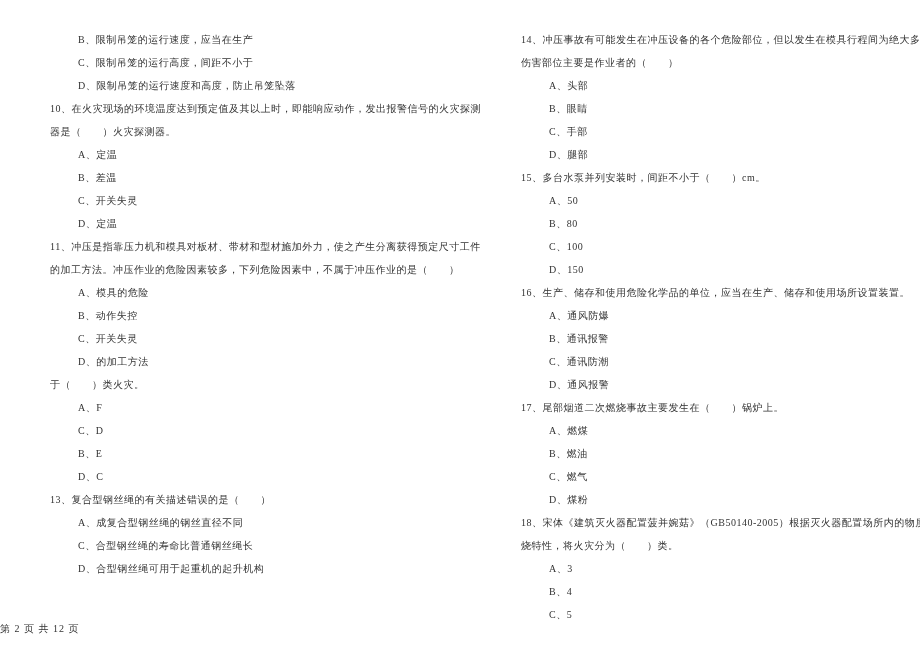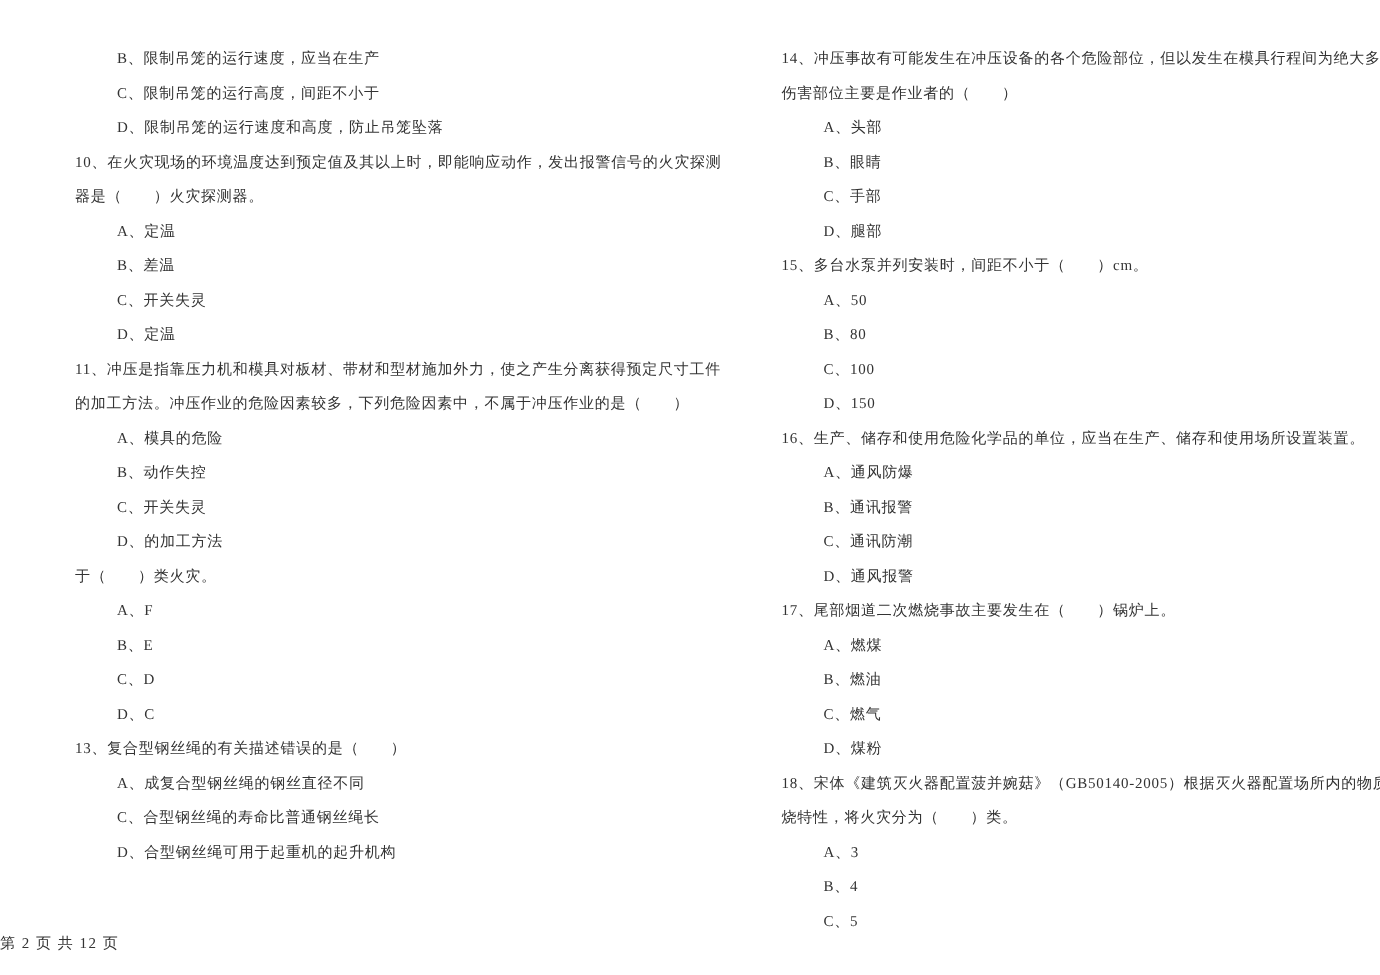--- a/index.html
+++ b/index.html
@@ -62,22 +62,22 @@
       <div class="line indent-1">C、开关失灵</div>
       <div class="line indent-1">D、定温</div>
       <div class="line indent-0">11、冲压是指靠压力机和模具对板材、带材和型材施加外力，使之产生分离获得预定尺寸工件</div>
       <div class="line indent-0">的加工方法。冲压作业的危险因素较多，下列危险因素中，不属于冲压作业的是（　　）</div>
       <div class="line indent-1">A、模具的危险</div>
       <div class="line indent-1">B、动作失控</div>
       <div class="line indent-1">C、开关失灵</div>
       <div class="line indent-1">D、的加工方法</div>
       <div class="line indent-0">于（　　）类火灾。</div>
       <div class="line indent-1">A、F</div>
+      <div class="line indent-1">C、D</div>
       <div class="line indent-1">B、E</div>
-      <div class="line indent-1">C、D</div>
       <div class="line indent-1">D、C</div>
       <div class="line indent-0">13、复合型钢丝绳的有关描述错误的是（　　）</div>
       <div class="line indent-1">A、成复合型钢丝绳的钢丝直径不同</div>
       <div class="line indent-1">C、合型钢丝绳的寿命比普通钢丝绳长</div>
       <div class="line indent-1">D、合型钢丝绳可用于起重机的起升机构</div>
     </div>
   <div class="column" id="right-col">
       <div class="line indent-0">14、冲压事故有可能发生在冲压设备的各个危险部位，但以发生在模具行程间为绝大多数，且</div>
       <div class="line indent-0">伤害部位主要是作业者的（　　）</div>
       <div class="line indent-1">A、头部</div>

